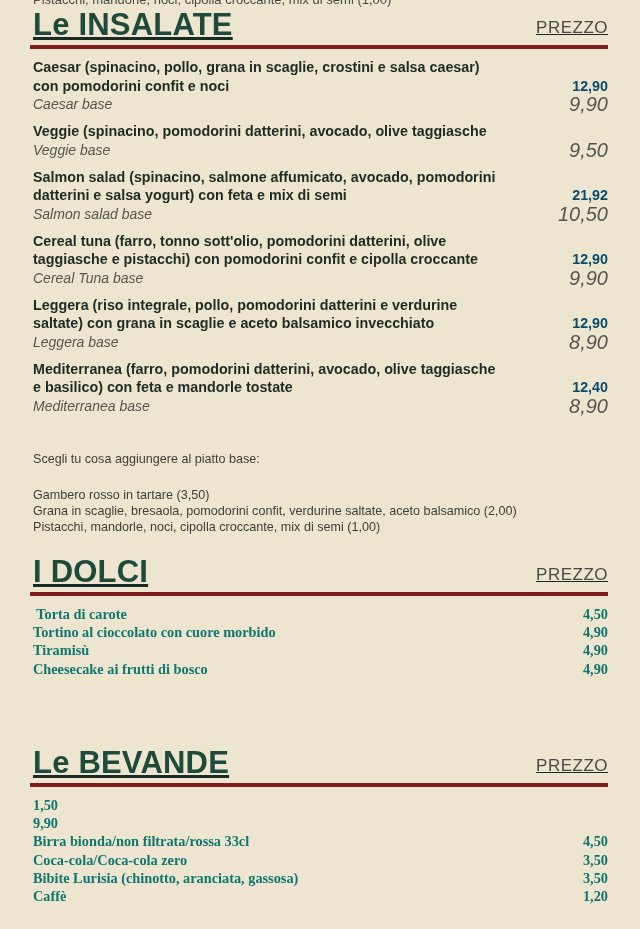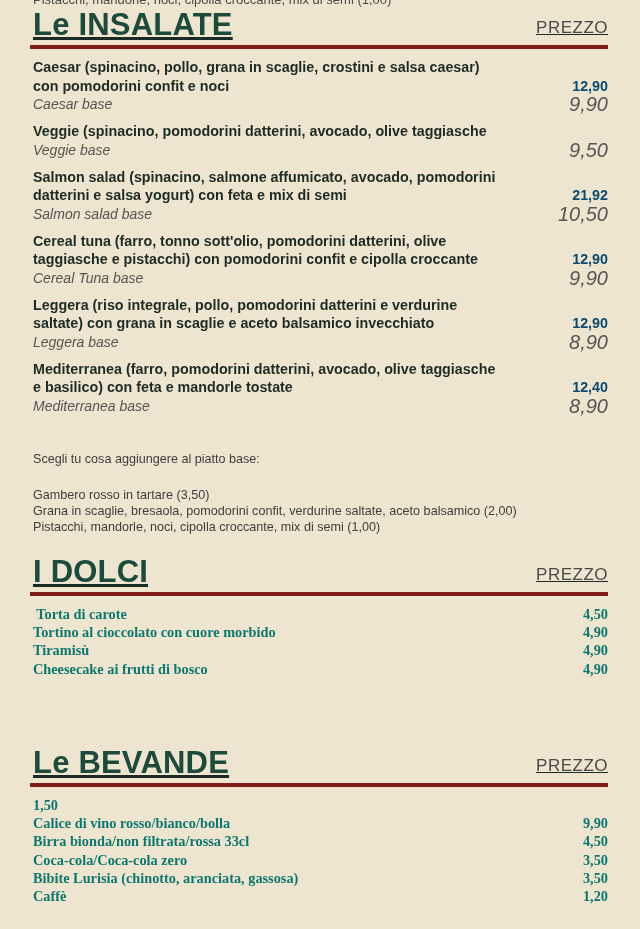--- a/index.html
+++ b/index.html
@@ -157,21 +157,20 @@
 <div class="section" style="top:722px;margin-top:24px;">
   <div class="sec-head">
     <div class="sec-title">Le BEVANDE</div>
     <div class="sec-price-label">PREZZO</div>
   </div>
   <div class="simple-list">
     <div class="simple-row">
         <span>1,50</span>
       </div>
     <div class="simple-row">
-        <span>Calice di vino rosso/bianco/bolla</span>
         <span>9,90</span>
       </div>
     <div class="simple-row">
         <span>Birra bionda/non filtrata/rossa 33cl</span>
         <span>4,50</span>
       </div>
     <div class="simple-row">
         <span>Coca-cola/Coca-cola zero</span>
         <span>3,50</span>
       </div>

